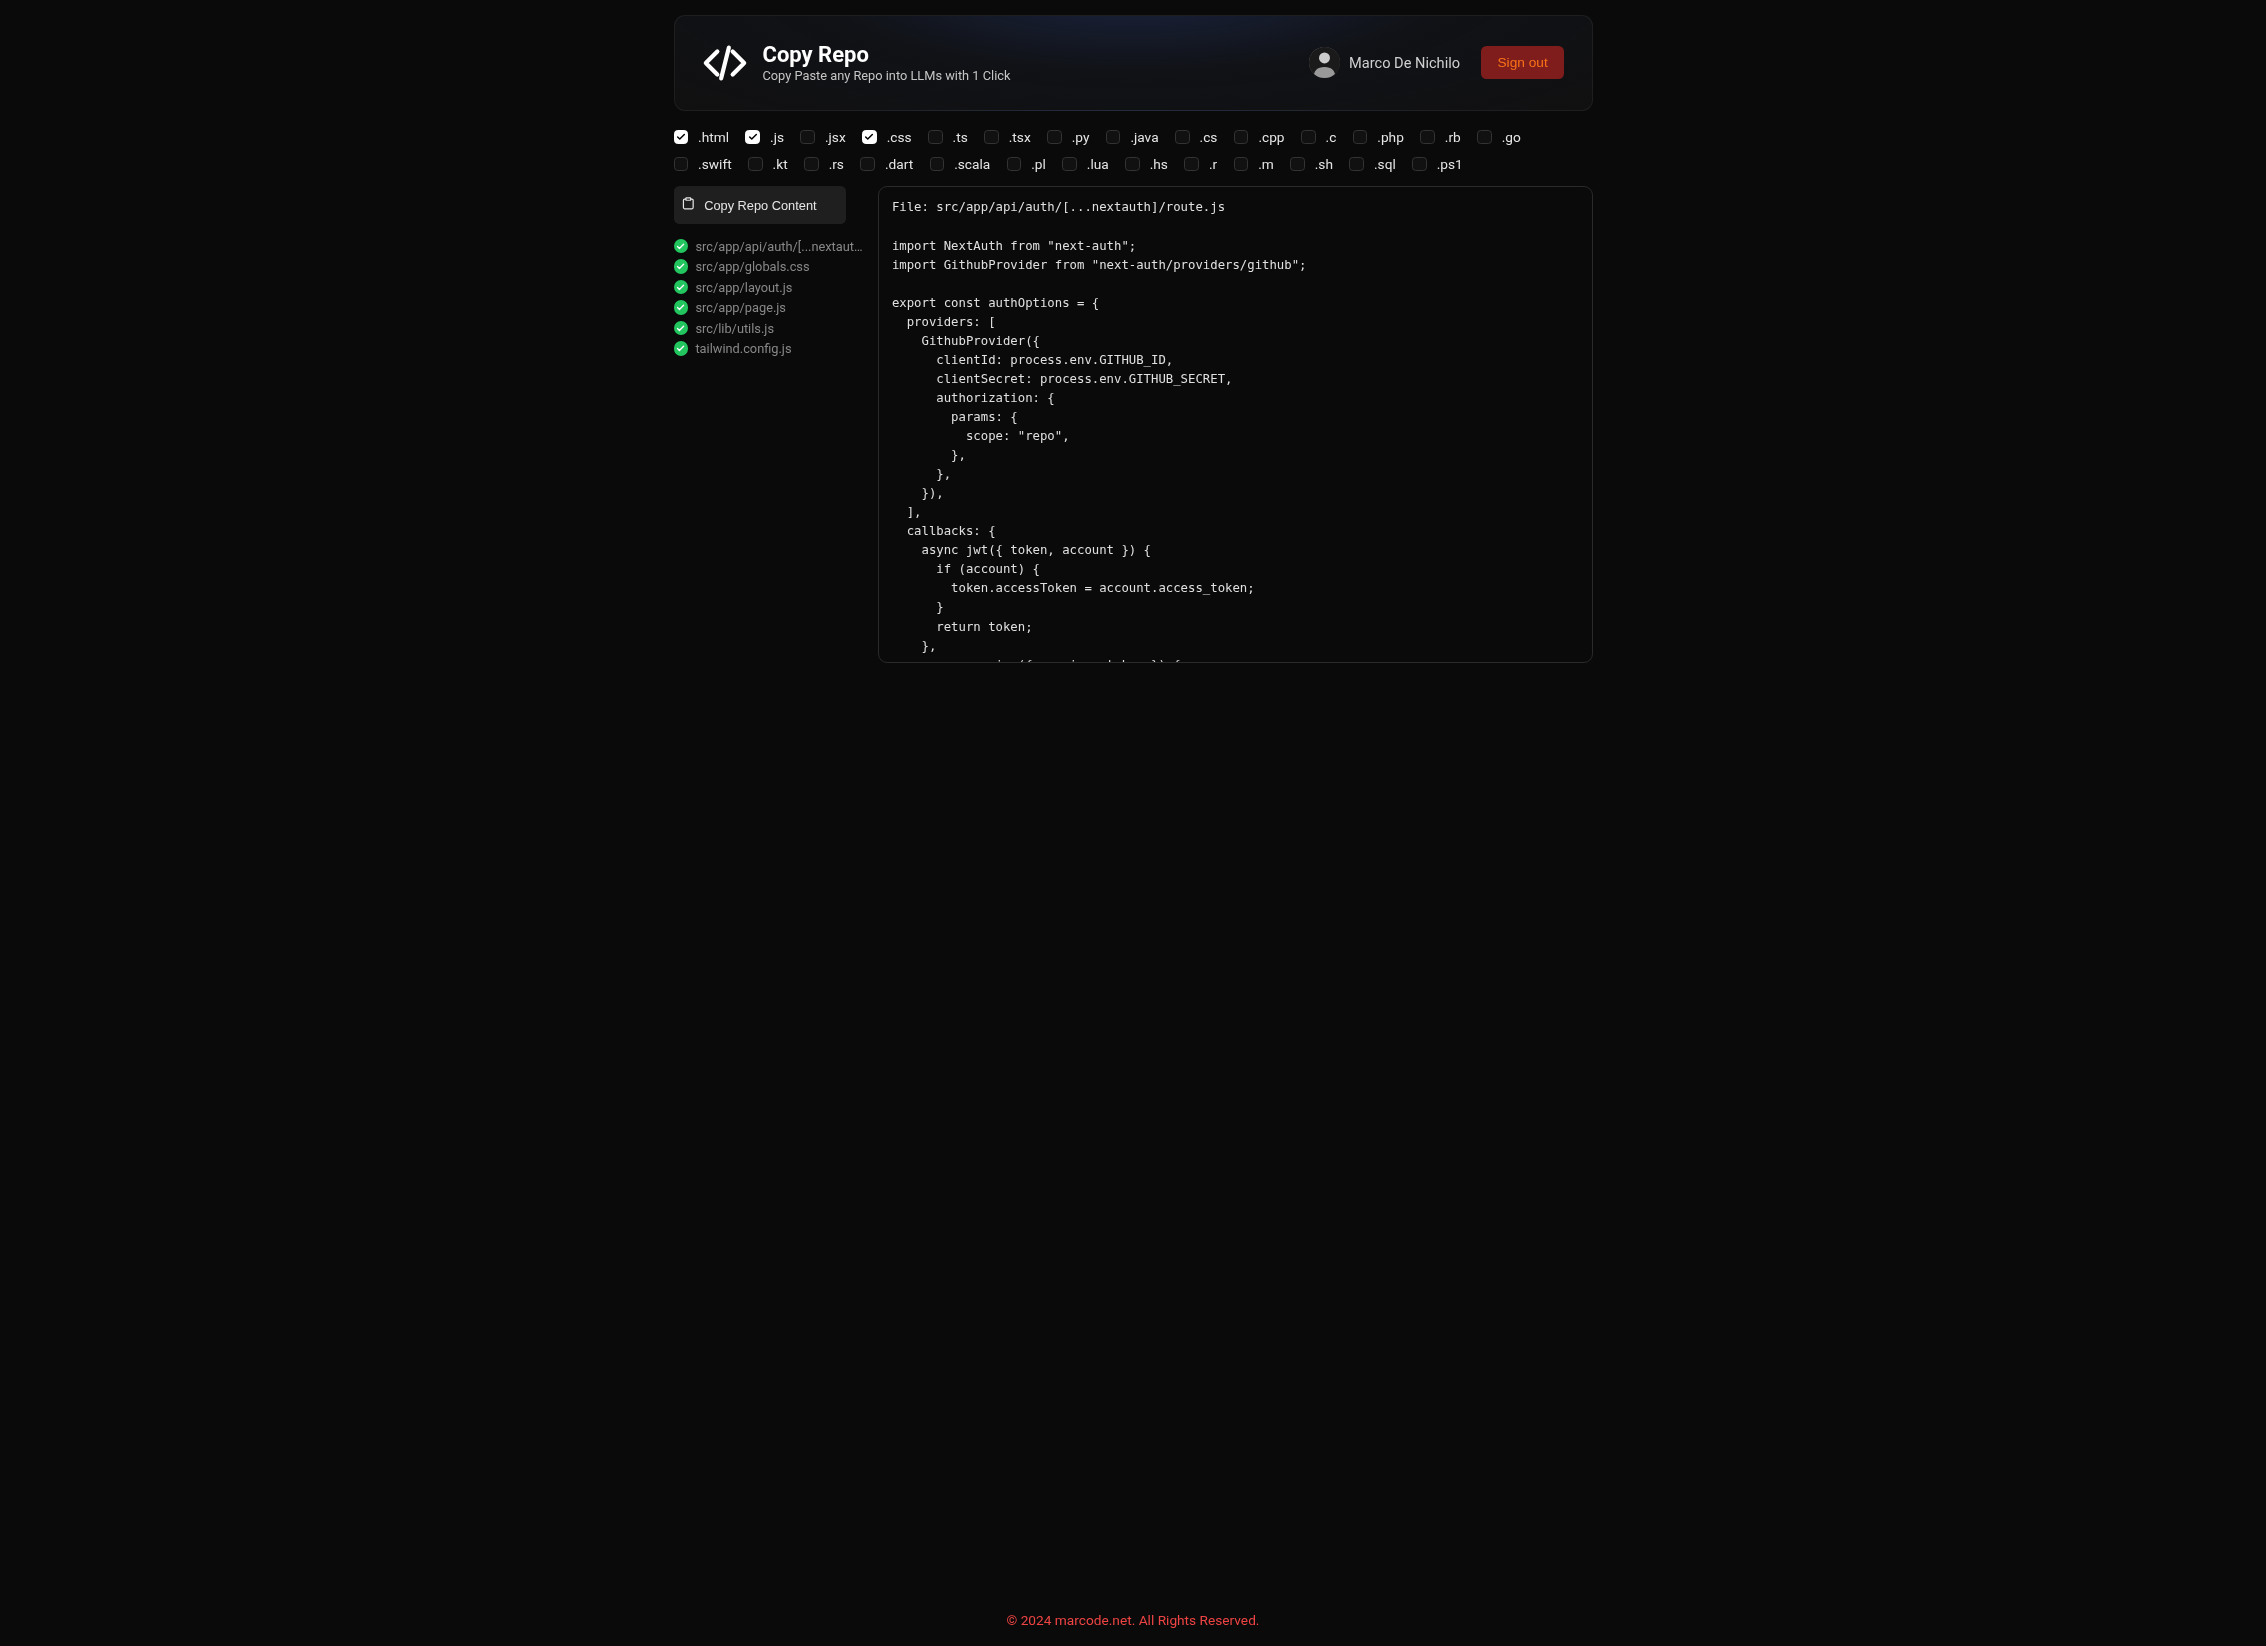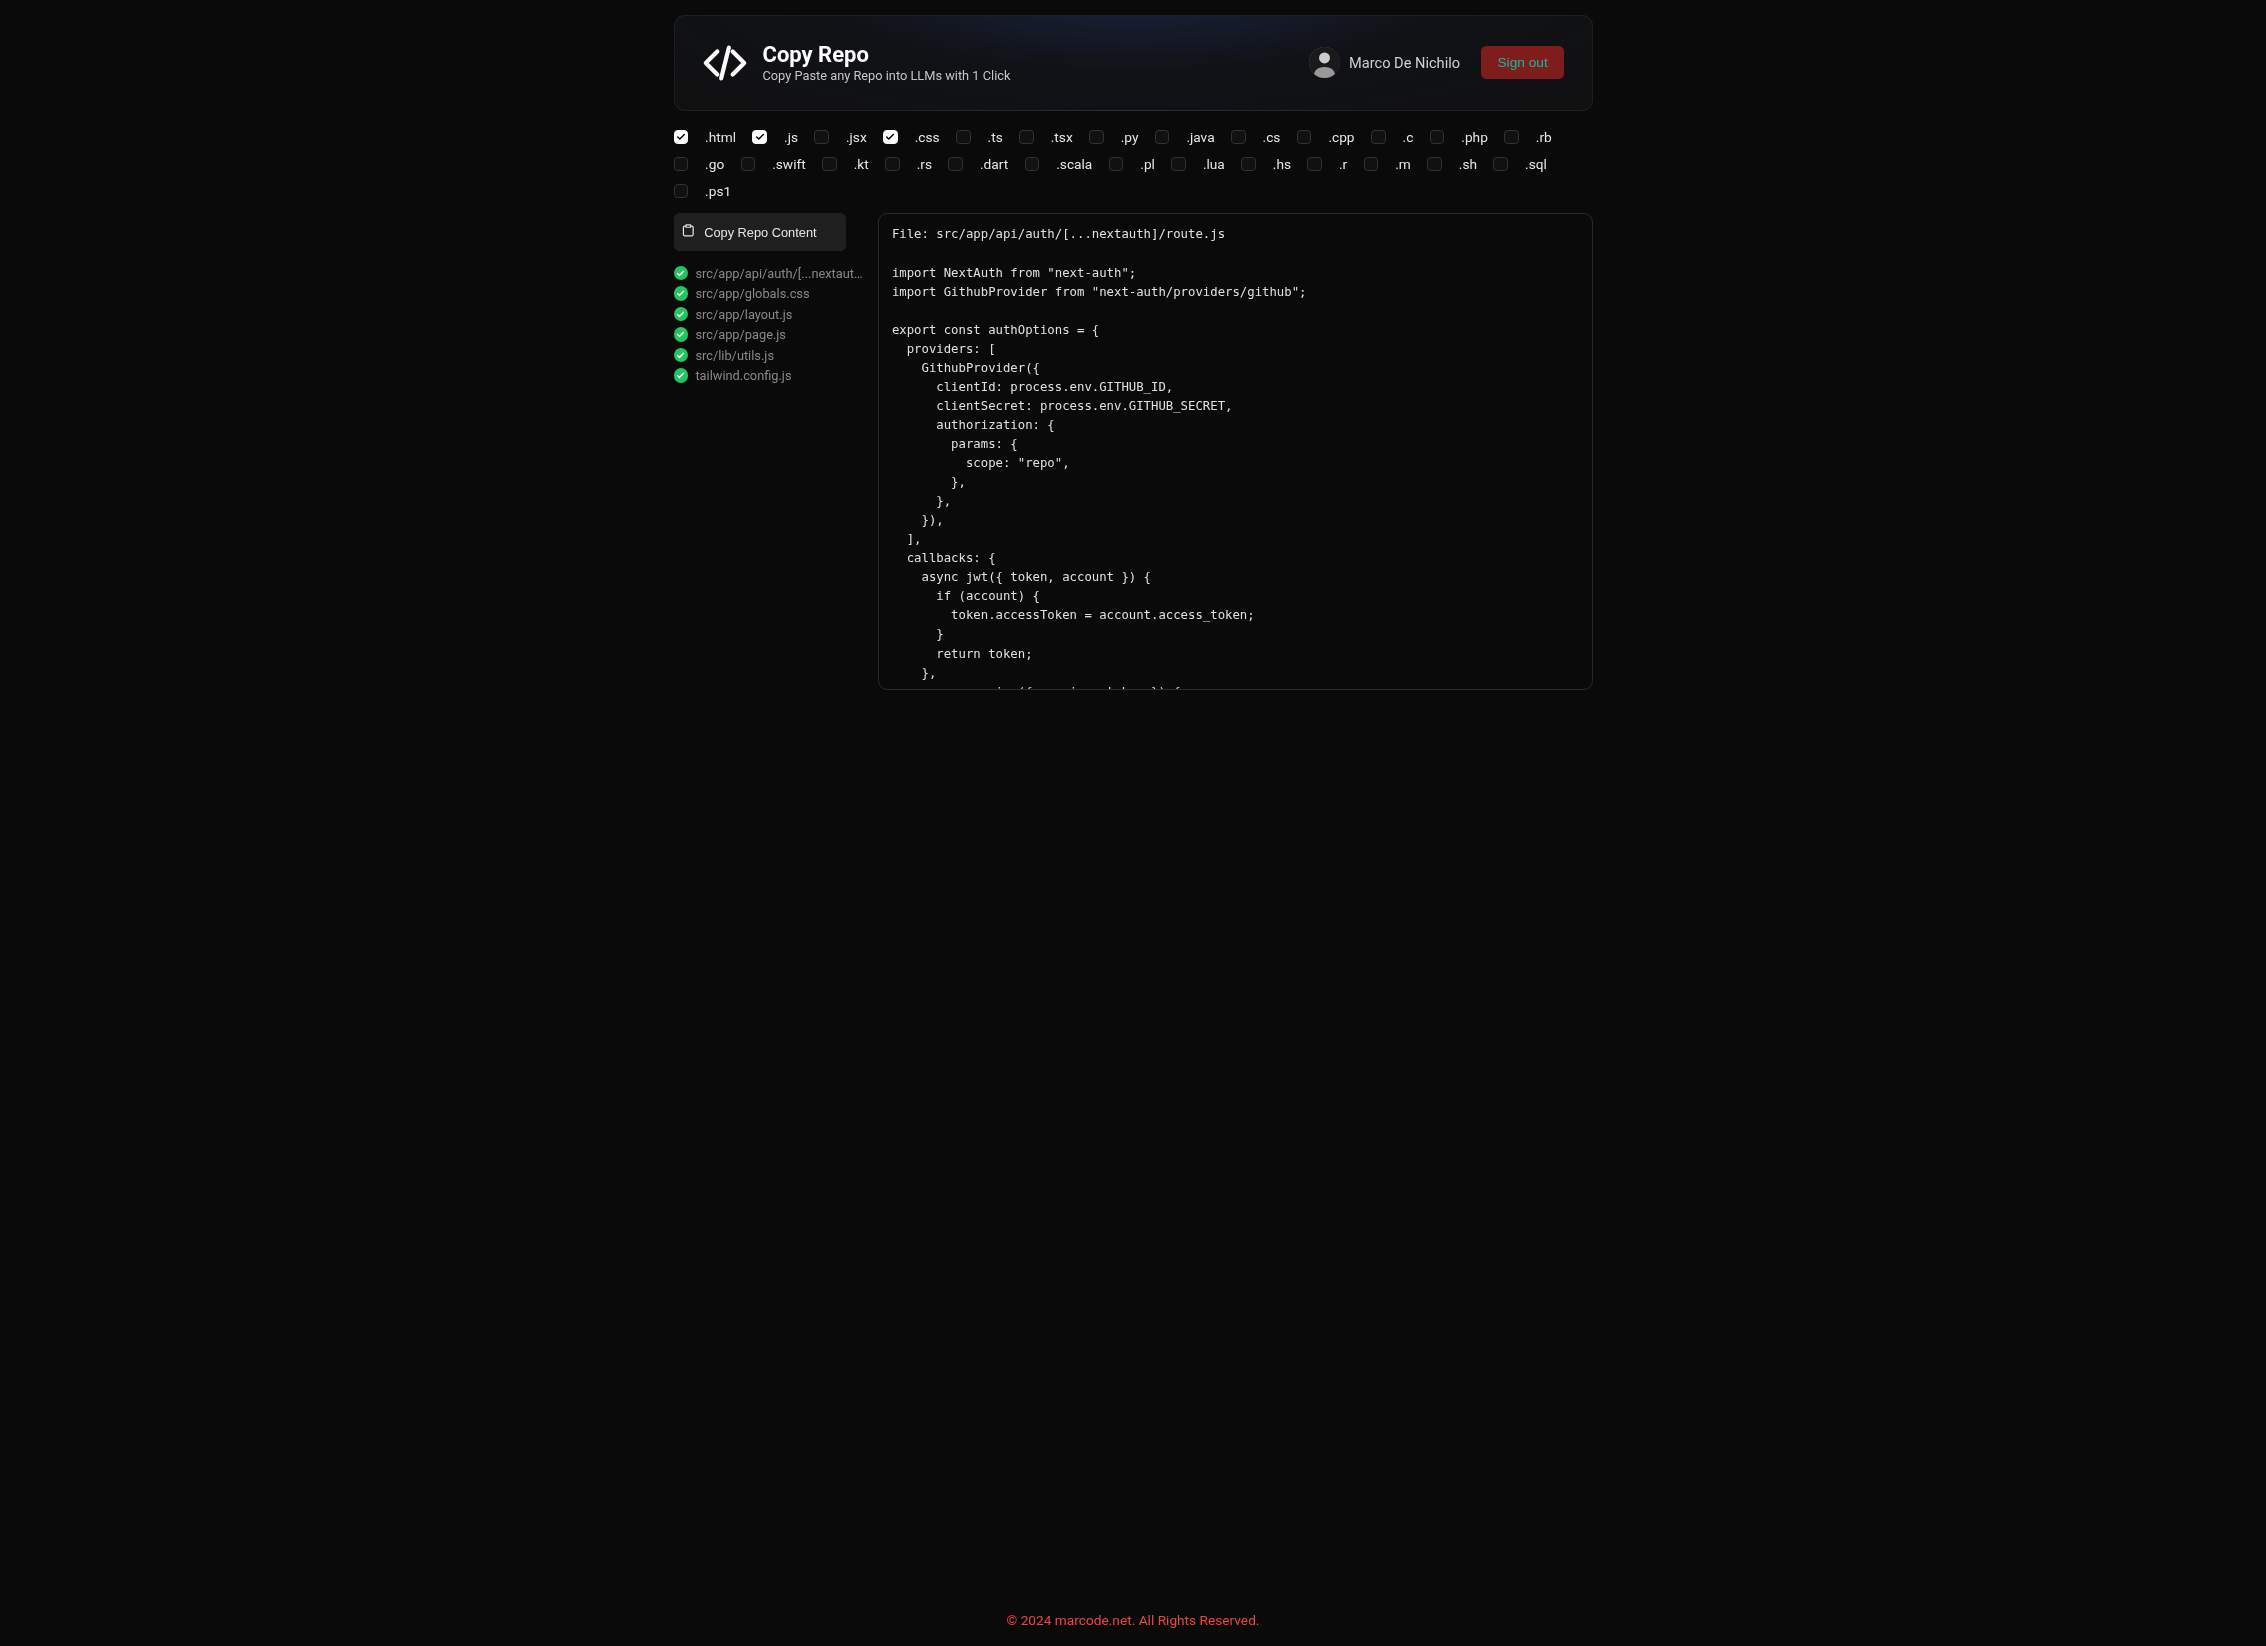--- a/index.html
+++ b/index.html
@@ -69,21 +69,21 @@
       background: linear-gradient(135deg, #888 0%, #333 100%);
       display: flex;
       align-items: center;
       justify-content: center;
       overflow: hidden;
     }
     .avatar svg { width: 100%; height: 100%; }
     .username { color: #d0d0d0; font-size: 14.6px; }
     .signout-btn {
       background: #7f1d1d;
-      color: #14b8a6;
+      color: #f97316;
       border: none;
       border-radius: 5.5px;
       padding: 9.1px 16.4px;
       font-size: 13.7px;
       cursor: pointer;
     }
     .repo-input-row { margin-top: 14.6px; }
     .repo-input {
       background: #0a0a0a;
       border: 0.9px solid #3a3a3a;
@@ -95,21 +95,21 @@
     }
     .ext-row {
       margin-top: 18.3px;
       display: flex;
       flex-wrap: wrap;
       gap: 11px 16.4px;
     }
     .ext-item {
       display: flex;
       align-items: center;
-      gap: 17px;
+      gap: 10px;
     }
     .ext-cb {
       width: 14.6px;
       height: 14.6px;
       border-radius: 3.7px;
       border: 0.9px solid #333;
       background: #111;
       display: flex;
       align-items: center;
       justify-content: center;

